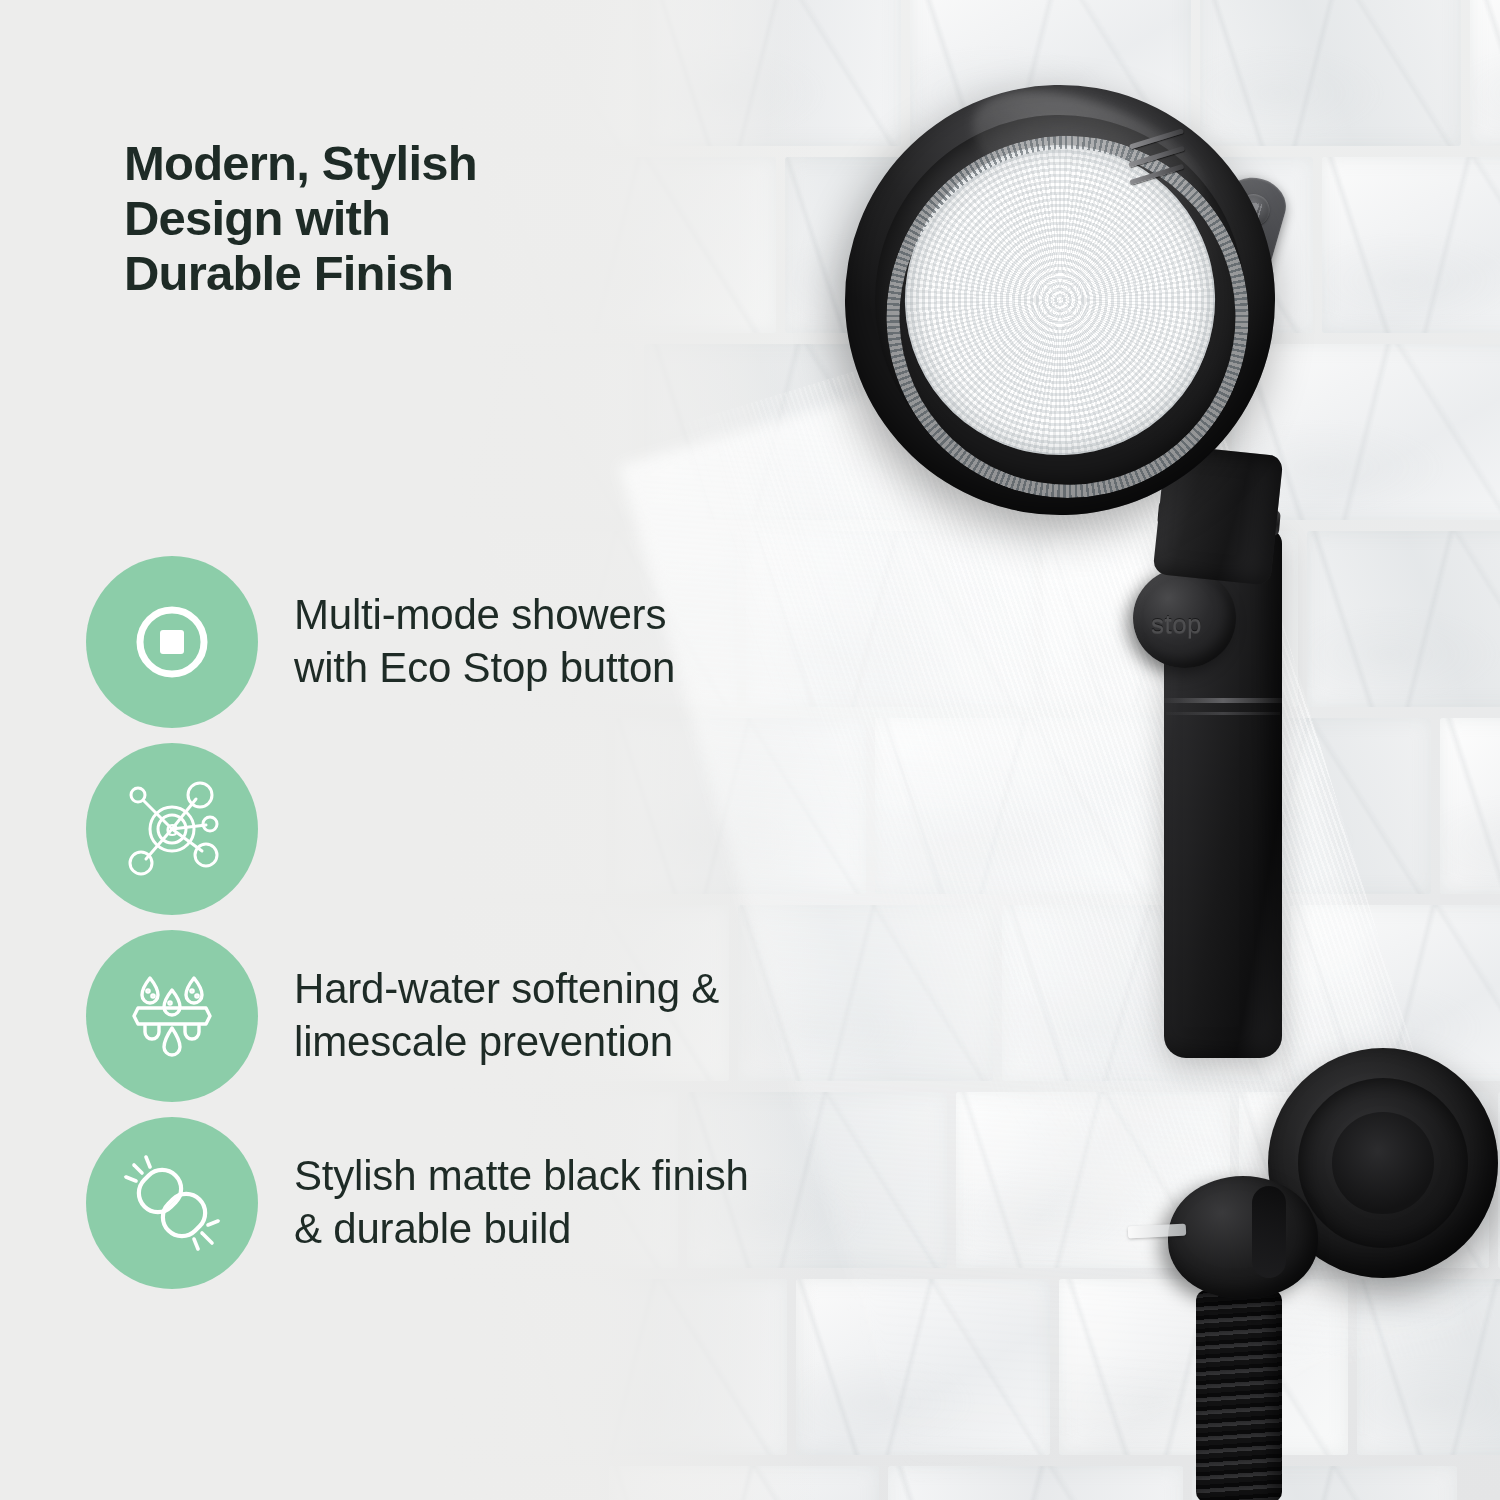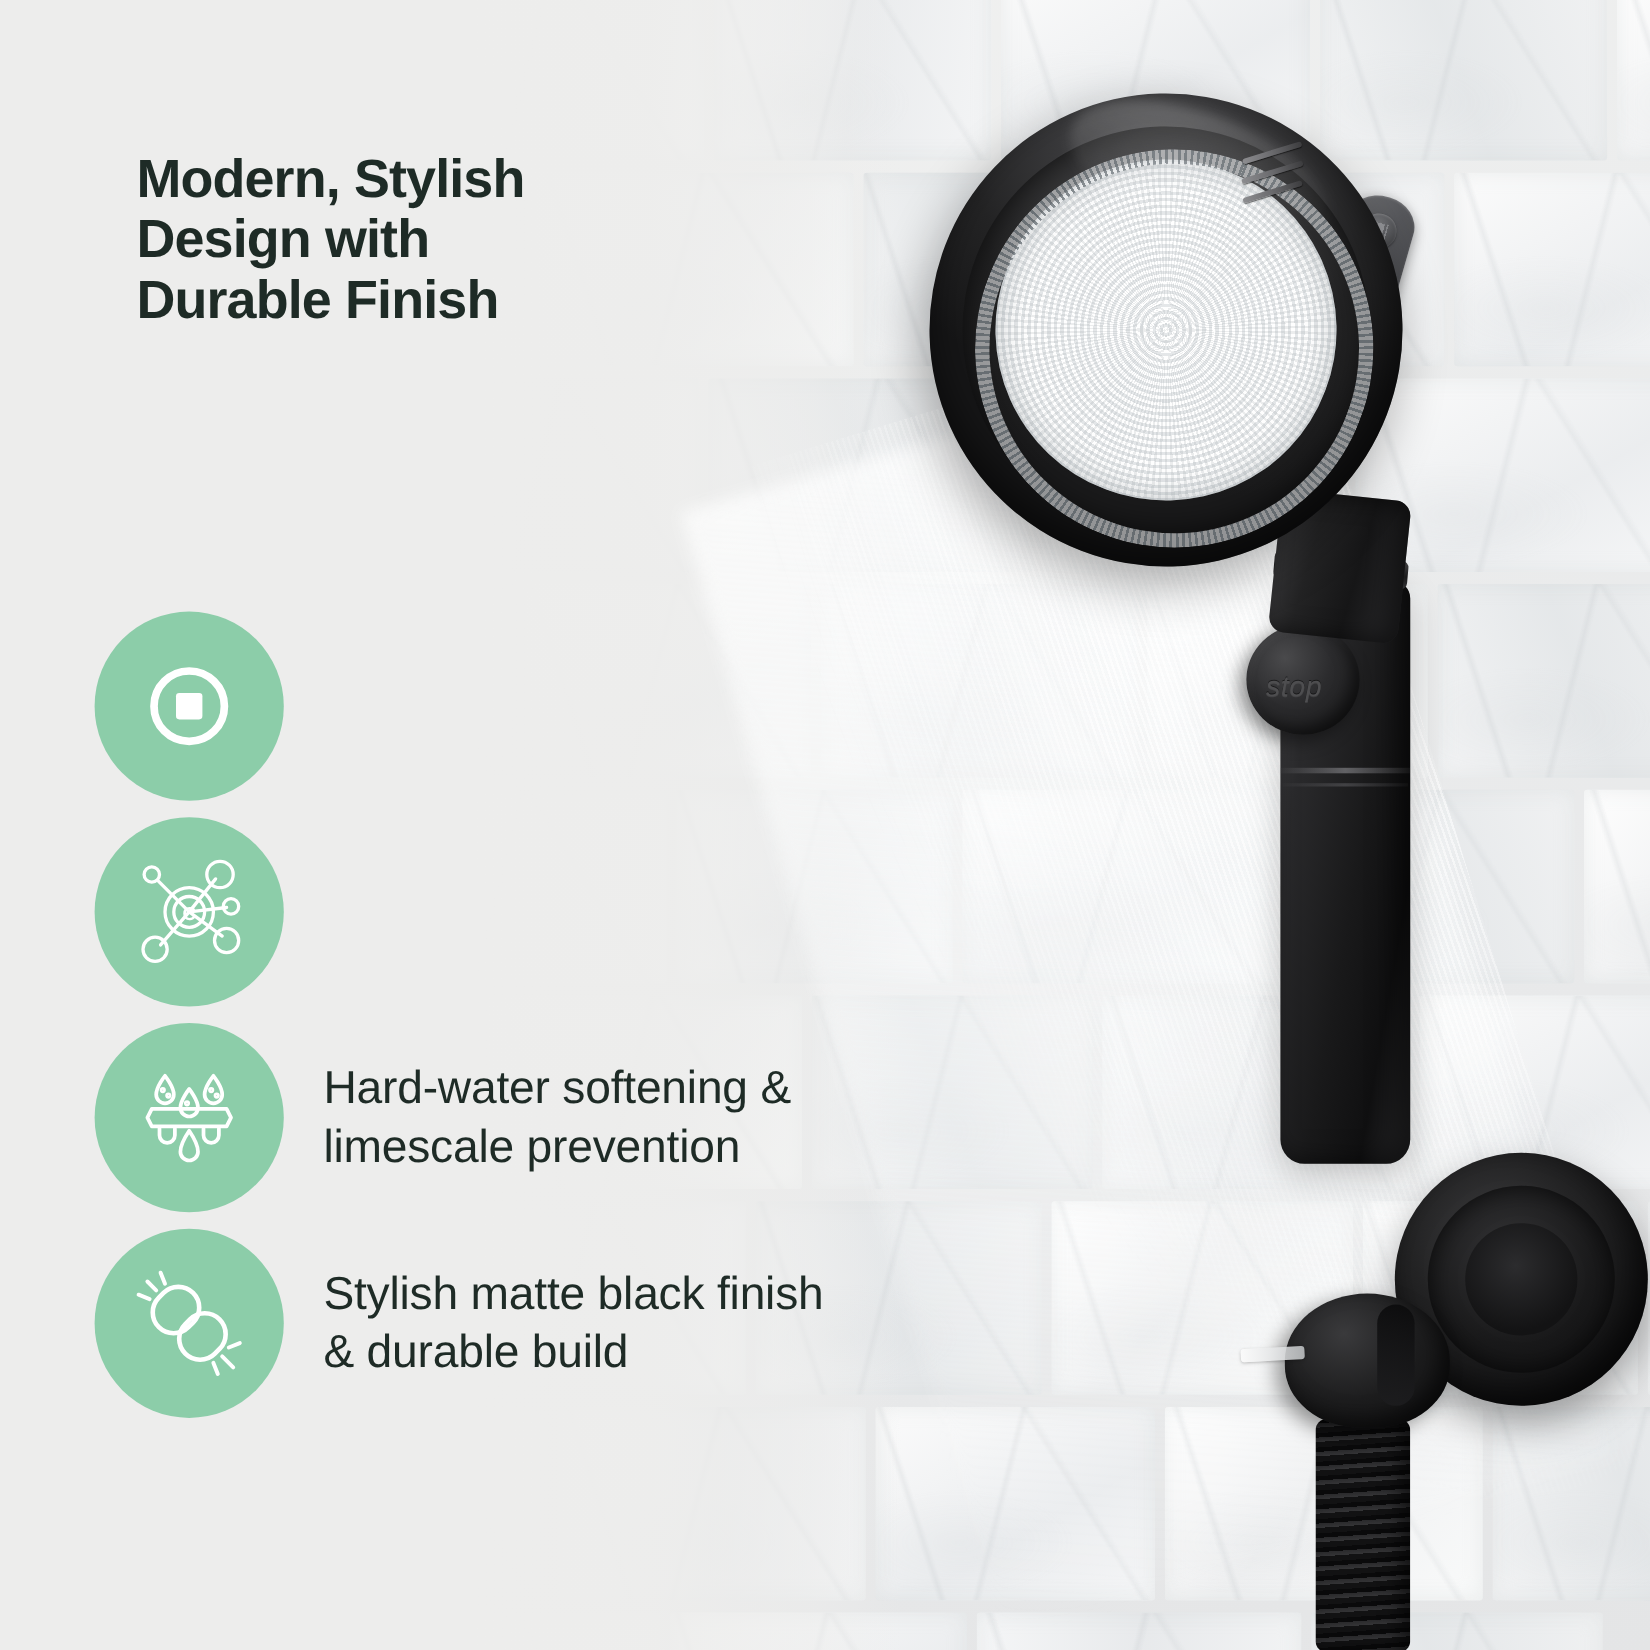--- a/index.html
+++ b/index.html
@@ -103,21 +103,21 @@
     left: 600px; top: 330px;
     width: 580px; height: 1060px;
     transform: rotate(-16deg);
     transform-origin: 85% 0%;
     background: linear-gradient(200deg, rgba(255,255,255,0.85), rgba(252,253,253,0.45) 45%, rgba(250,251,252,0.08) 85%, transparent);
     filter: blur(7px);
     pointer-events: none;
   }
 
   
-  .product { position: absolute; left: 0; top: 0; width: 1500px; height: 1460px; pointer-events: none; font-style: italic; }
+  .product { position: absolute; left: 0; top: 0; width: 1500px; height: 1460px; pointer-events: none; }
 
   .head-wrap {
     position: absolute;
     left: 845px; top: 85px;
     width: 430px; height: 430px;
     transform: rotate(21deg);
   }
   .head-outer {
     position: absolute; inset: 0;
     border-radius: 50%;
@@ -494,20 +494,22 @@
 
   <div class="features">
 
     <div class="feature">
       <div class="feature-icon">
         <svg width="100" height="100" viewBox="0 0 100 100" fill="none" aria-hidden="true">
           <circle cx="50" cy="50" r="32" stroke="#ffffff" stroke-width="7"></circle>
           <rect x="38" y="38" width="24" height="24" rx="3" fill="#ffffff"></rect>
         </svg>
       </div>
+      <div class="feature-text">Multi-mode showers
+with Eco Stop button</div>
     </div>
 
     <div class="feature">
       <div class="feature-icon">
         <svg width="104" height="104" viewBox="0 0 104 104" fill="none" stroke="#ffffff" stroke-width="3" stroke-linecap="round" aria-hidden="true">
           <line x1="52" y1="52" x2="24" y2="24"></line>
           <line x1="52" y1="52" x2="76" y2="22"></line>
           <line x1="52" y1="52" x2="86" y2="48"></line>
           <line x1="52" y1="52" x2="82" y2="74"></line>
           <line x1="52" y1="52" x2="26" y2="82"></line>

